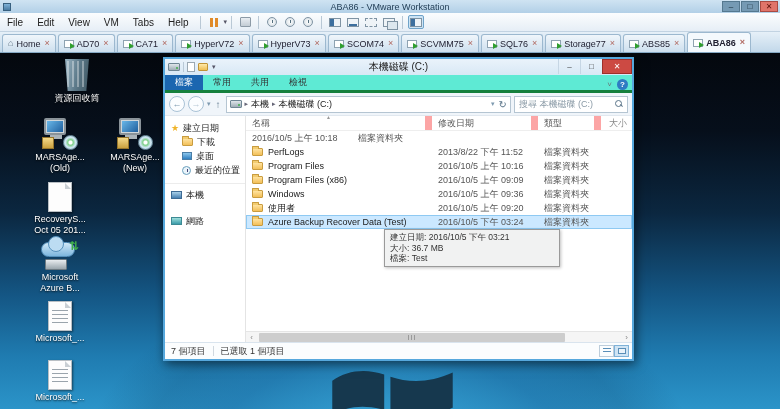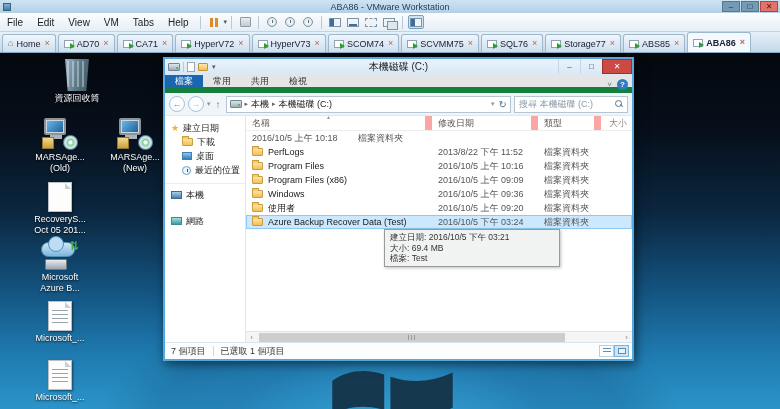--- a/index.html
+++ b/index.html
@@ -114,21 +114,21 @@
   .qat-sep { width:1px; height:10px; background:#b9c9d6; }
   .qat-doc { width:8px; height:10px; background:#fff; border:1px solid #9aa8b3; }
   .qat-folder { width:10px; height:8px; background:linear-gradient(#ffe9a8,#eebf55);
     border:1px solid #c09436; border-radius:1px; }
   .ex-title { position:absolute; left:0; right:0; text-align:center; font-size:10px; color:#222; }
   .ex-ctrls { position:absolute; right:0; top:0; display:flex; height:16px; }
   .ex-btn { width:22px; height:15px; display:flex; align-items:center; justify-content:center;
     font-size:8px; color:#333; border-left:1px solid #c6d6e4; }
   .ex-btn.close { width:30px; background:#cc4a43; color:#fff; border:1px solid #9e2f2a; }
 
-  .ex-ribbontabs { height:18px; background:#e5e5e5; border-bottom:6px solid #15803d;
+  .ex-ribbontabs { height:18px; background:#5eead4; border-bottom:3px solid #15803d;
     display:flex; align-items:stretch; position:relative; flex:none; }
   .rtab { padding:0 10px; display:flex; align-items:center; font-size:9px; color:#333; }
   .rtab.file { background:#1b66b0; color:#fff; }
   .ribbon-right { position:absolute; right:4px; top:0; height:18px; display:flex; align-items:center; gap:5px; }
   .chev { color:#677; font-size:8px; }
   .help-ico { width:11px; height:11px; border-radius:50%; background:#2e7cc3; color:#fff;
     font-size:8px; font-weight:bold; display:flex; align-items:center; justify-content:center; }
 
   .ex-addressbar { height:23px; background:#f0f5fa; border-bottom:1px solid #e1e8ef;
     display:flex; align-items:center; padding:0 4px; gap:3px; flex:none; }
@@ -546,21 +546,21 @@
             <span class="cell c-name">
                 <span class="folder-ico"></span>
                 <span>Azure Backup Recover Data (Test)</span>
               </span>
             <span class="cell c-date">2016/10/5 下午 03:24</span>
             <span class="cell c-type">檔案資料夾</span>
           </div>
 
           <div class="ex-tooltip">
             <div>建立日期: 2016/10/5 下午 03:21</div>
-            <div>大小: 69.4 MB</div>
+            <div>大小: 36.7 MB</div>
             <div>檔案: Test</div>
           </div>
 
           <div class="ex-hscroll">
             <span class="sc-arrow">‹</span>
             <span class="sc-track">
               <span class="sc-thumb">
                   <span class="sc-grip"></span>
                 </span>
             </span>

